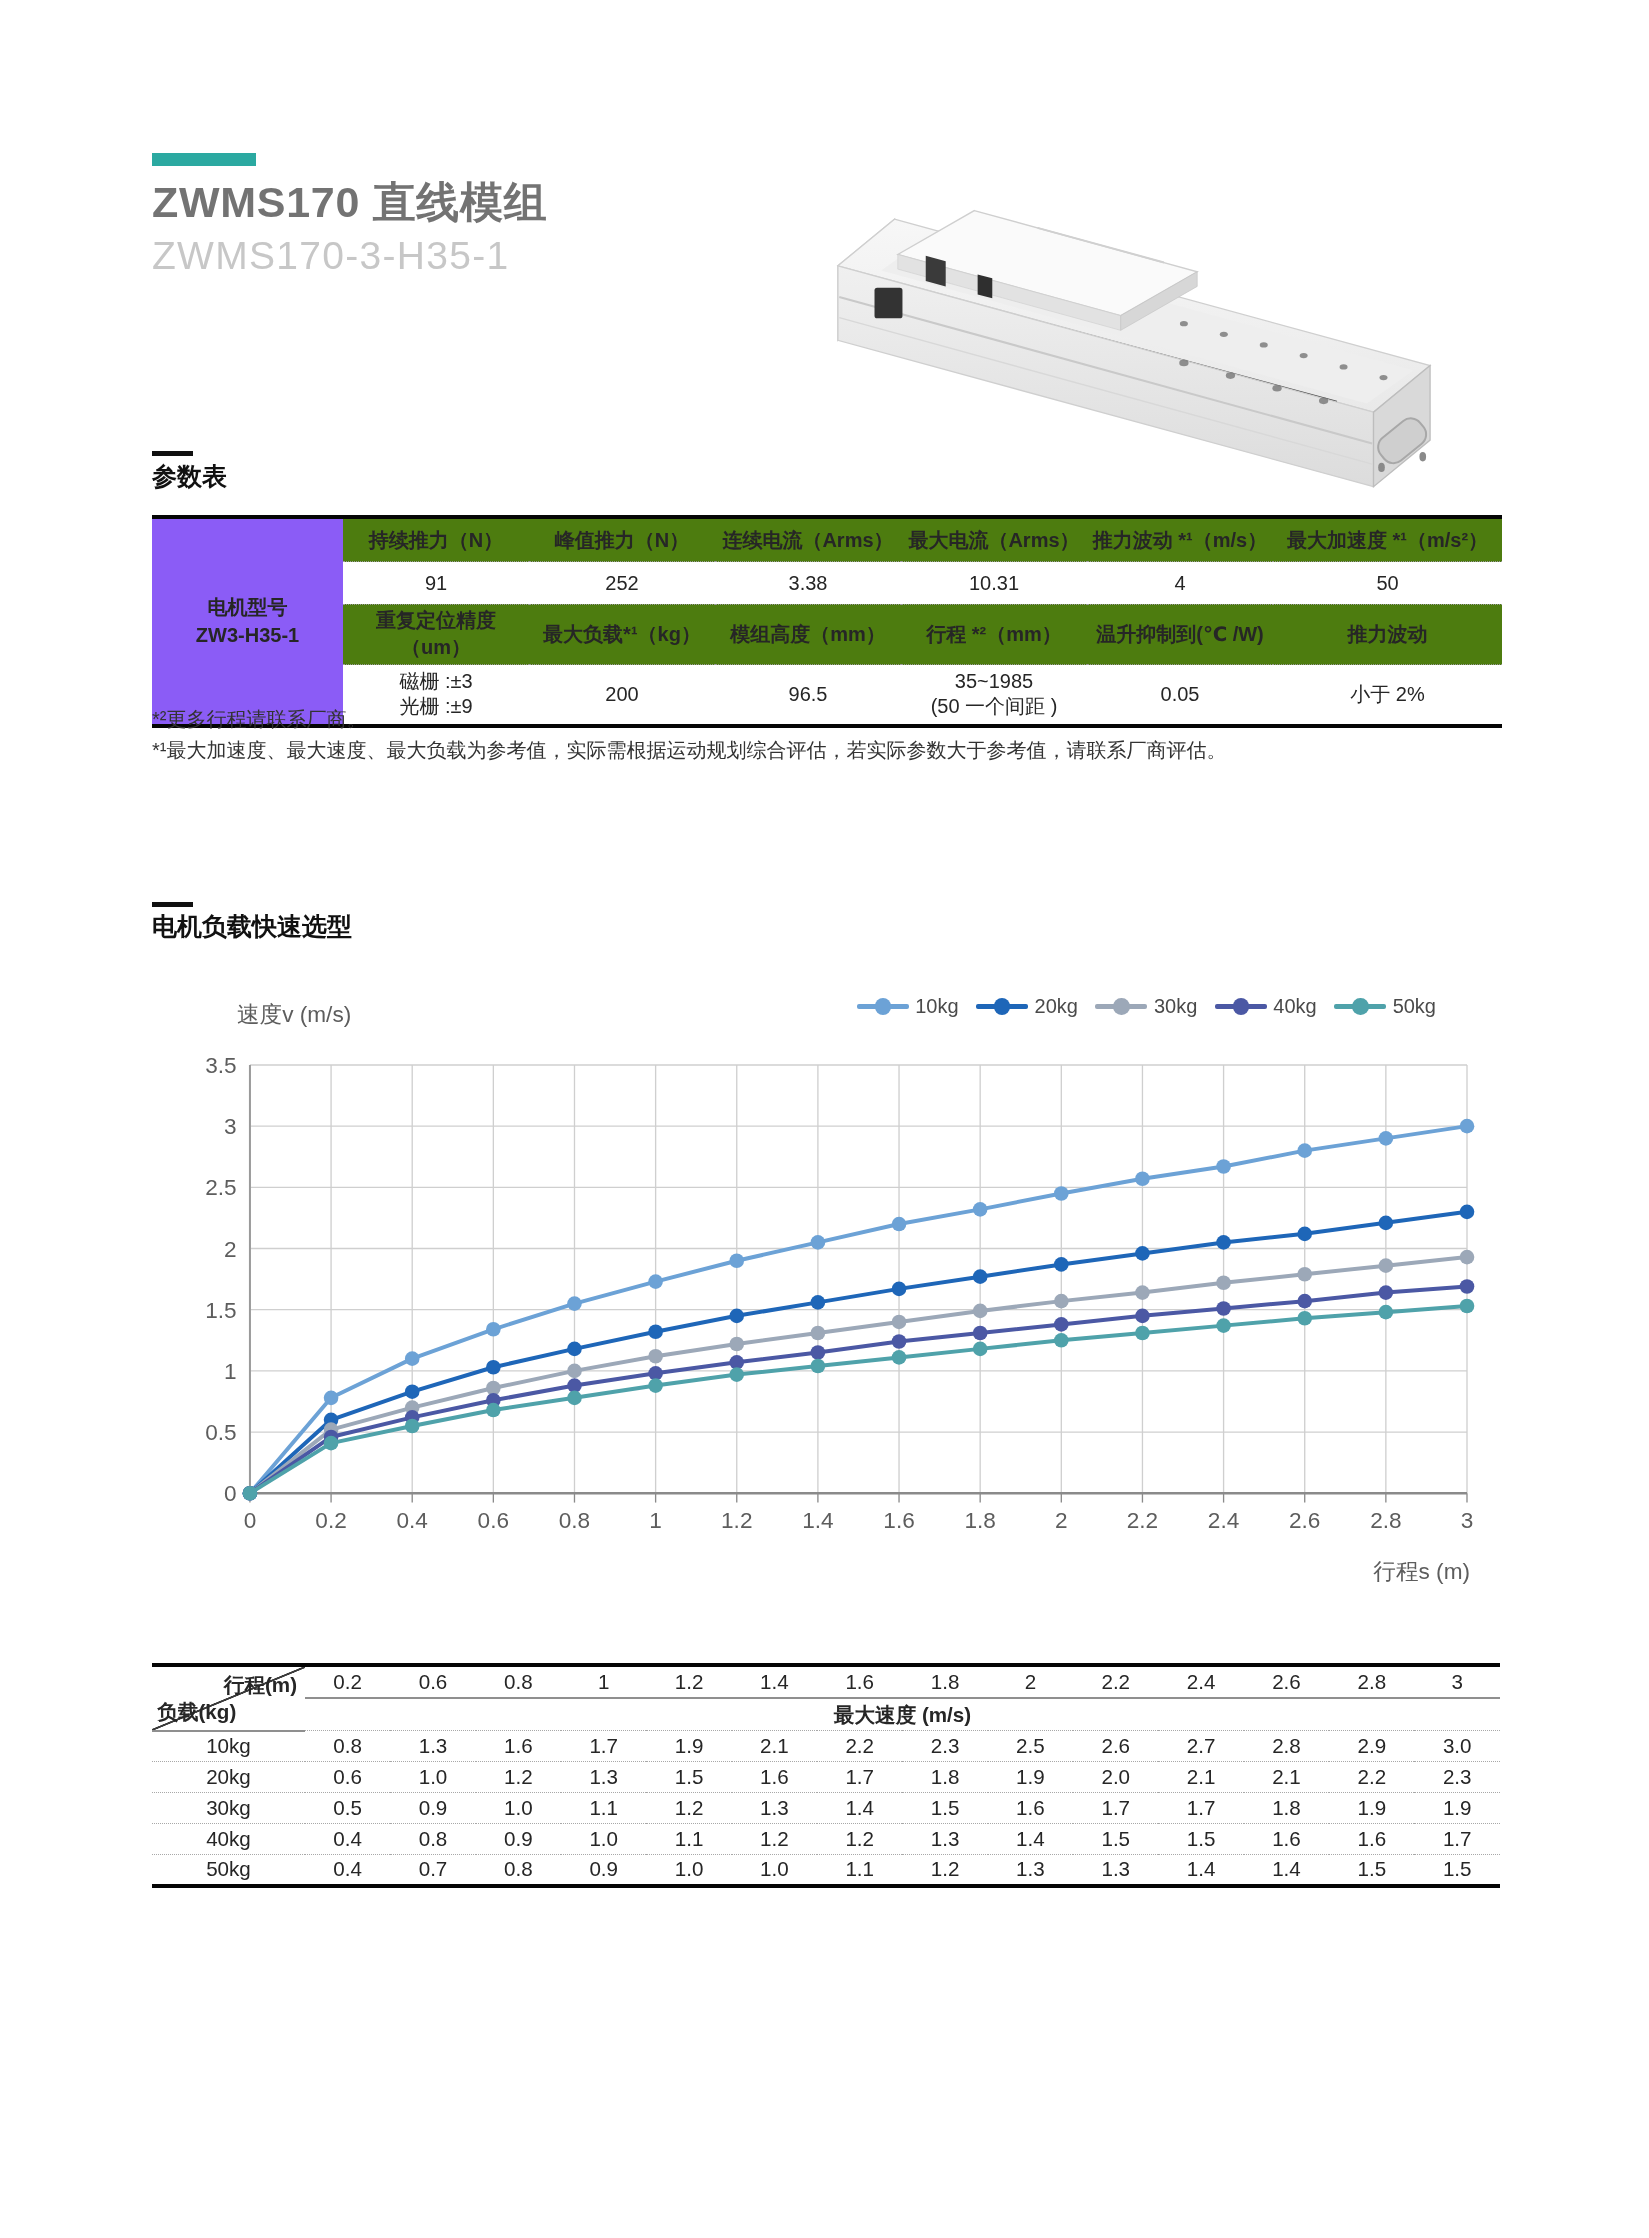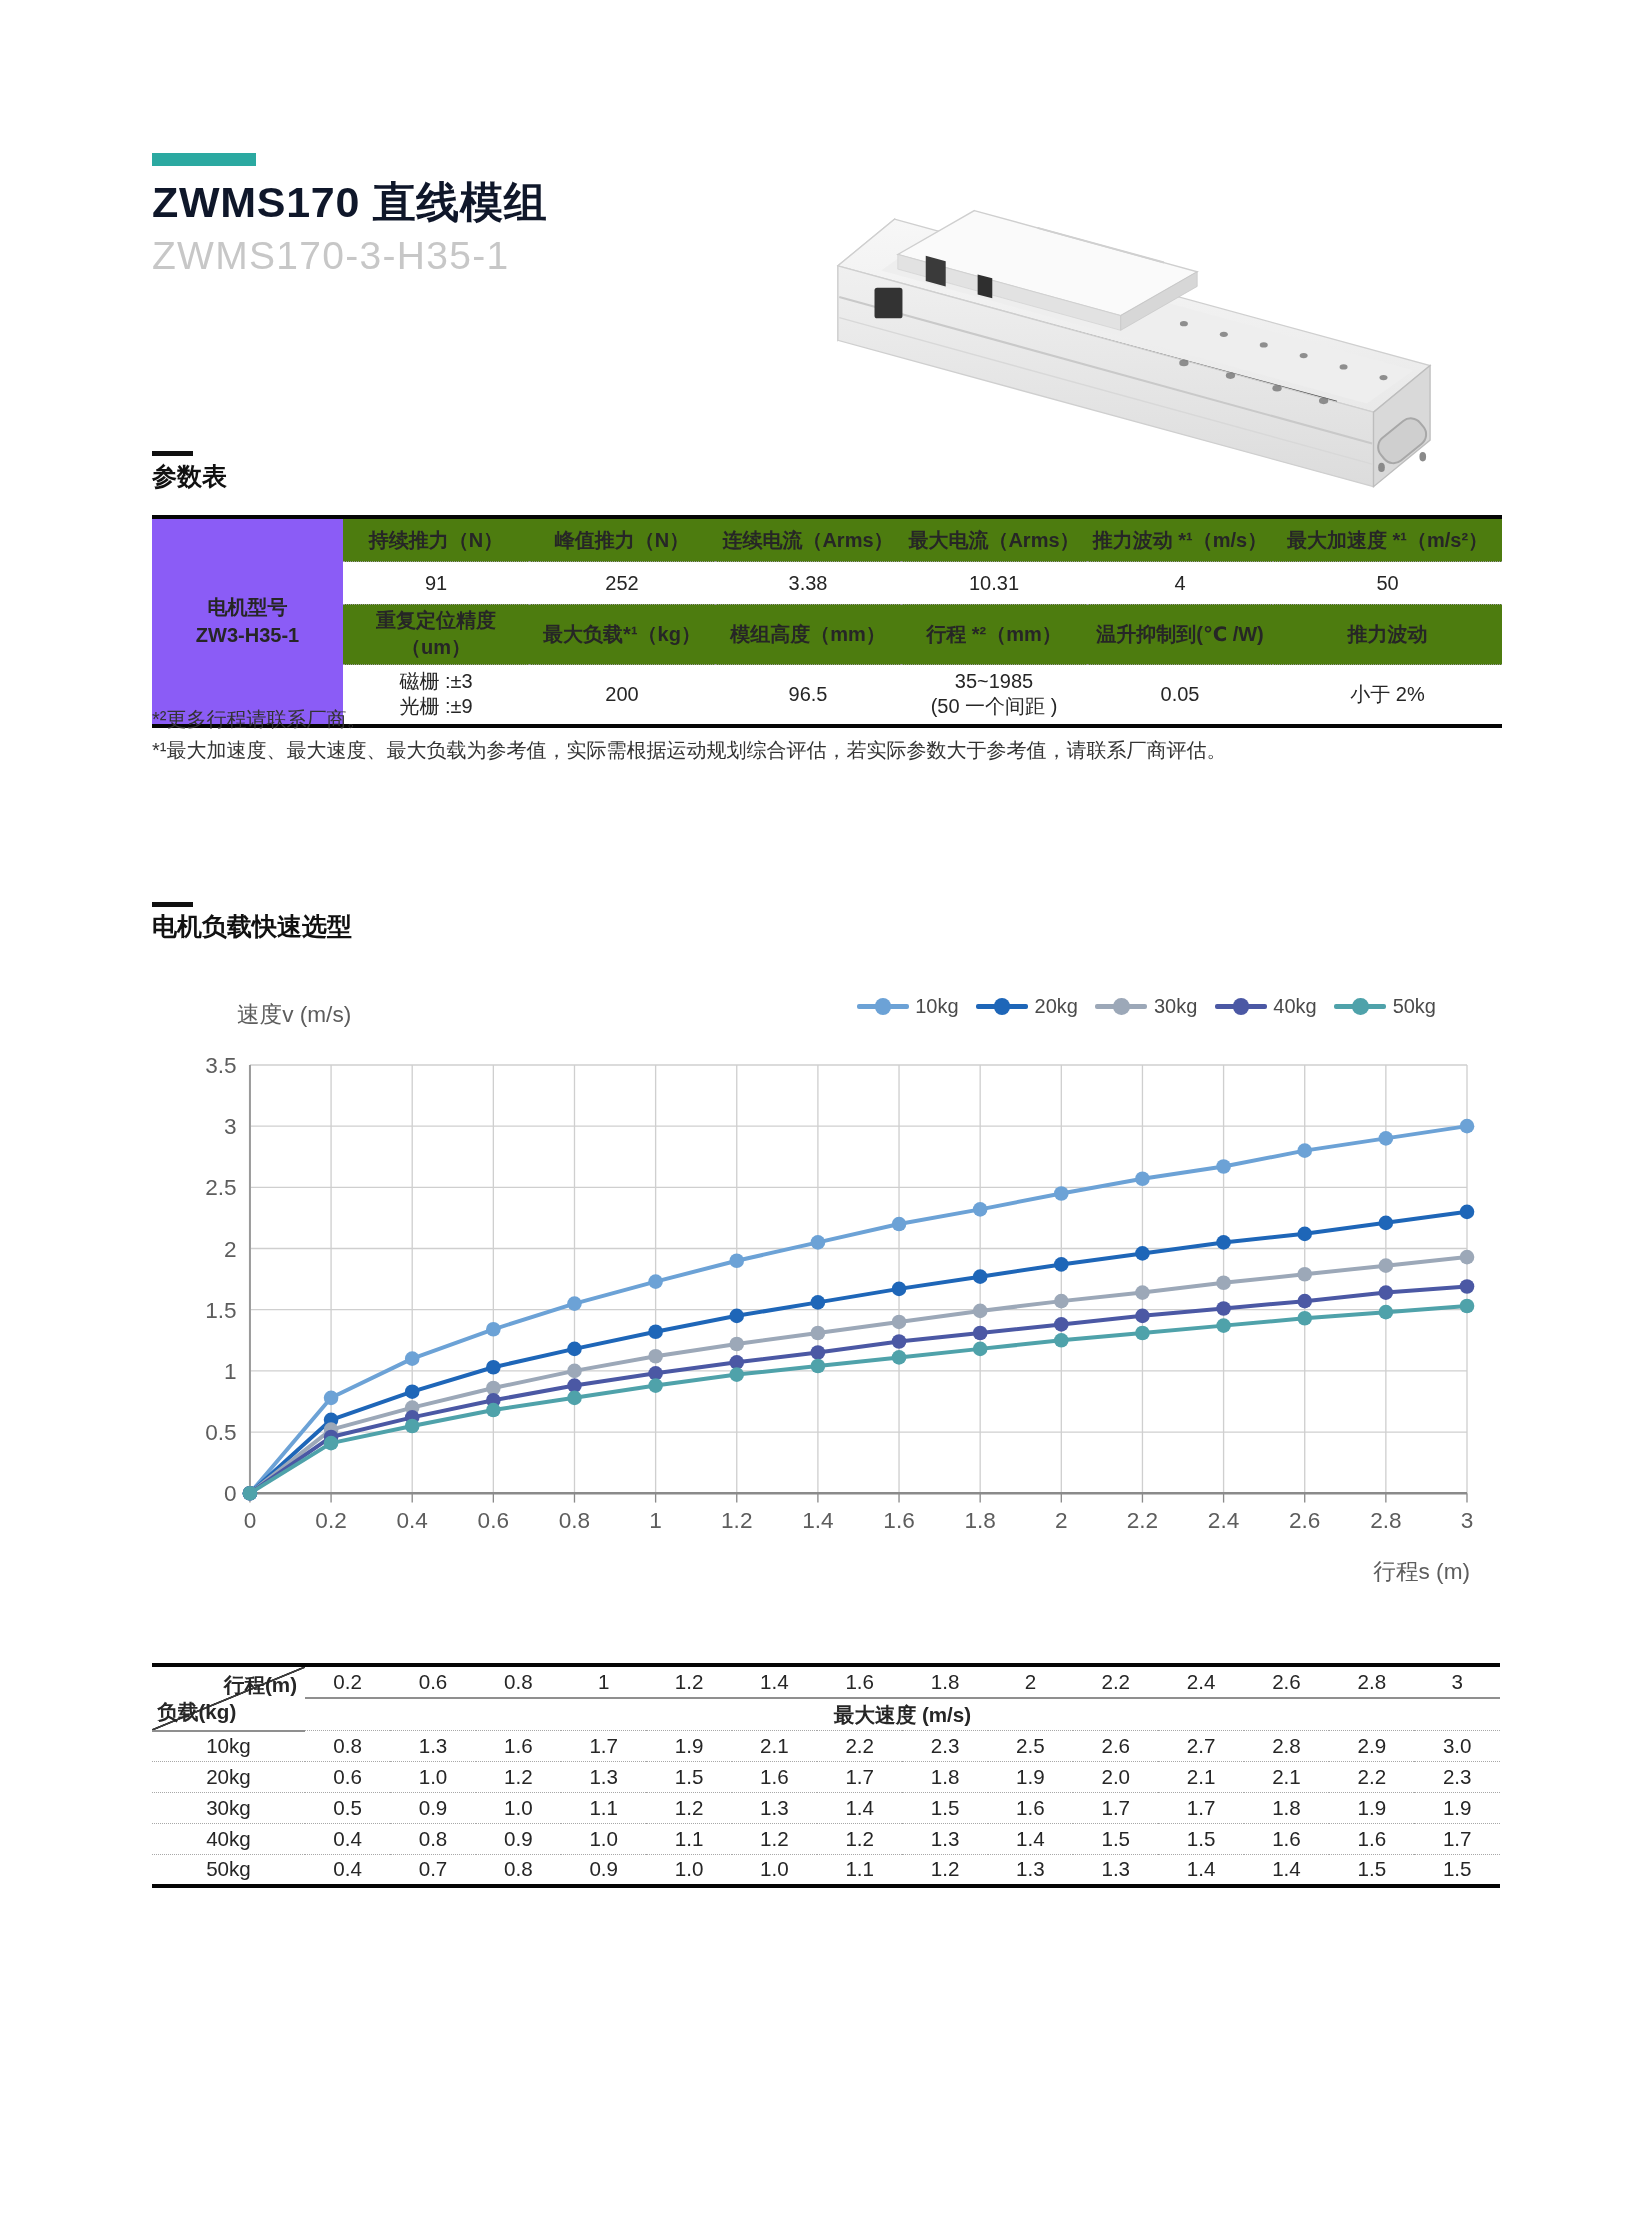--- a/index.html
+++ b/index.html
@@ -5,21 +5,21 @@
   html,body{margin:0;padding:0;}
   body{
     width:1649px;height:2239px;position:relative;background:#ffffff;
     font-family:"Liberation Sans","DejaVu Sans",sans-serif;color:#222;
     overflow:hidden;
   }
   .abs{position:absolute;}
 
   
   .accent-bar{left:152px;top:153px;width:104px;height:13.3px;background:#2BA9A1;}
-  .page-title{left:152px;top:174px;font-size:43px;font-weight:700;color:#0f172a;letter-spacing:0.7px;}
+  .page-title{left:152px;top:174px;font-size:43px;font-weight:700;color:#737373;letter-spacing:0.7px;}
   .page-subtitle{left:152px;top:234px;font-size:39px;font-weight:400;color:#c7c7c7;letter-spacing:1.3px;}
 
   
   .sec-bar{width:41px;height:5.3px;background:#101010;}
   .sec-title{font-size:25px;font-weight:700;color:#111;}
 
   
   .param-table{
     left:152px;top:515px;width:1348px;border-collapse:collapse;table-layout:fixed;
     border-top:4.7px solid #050505;border-bottom:4.7px solid #050505;

